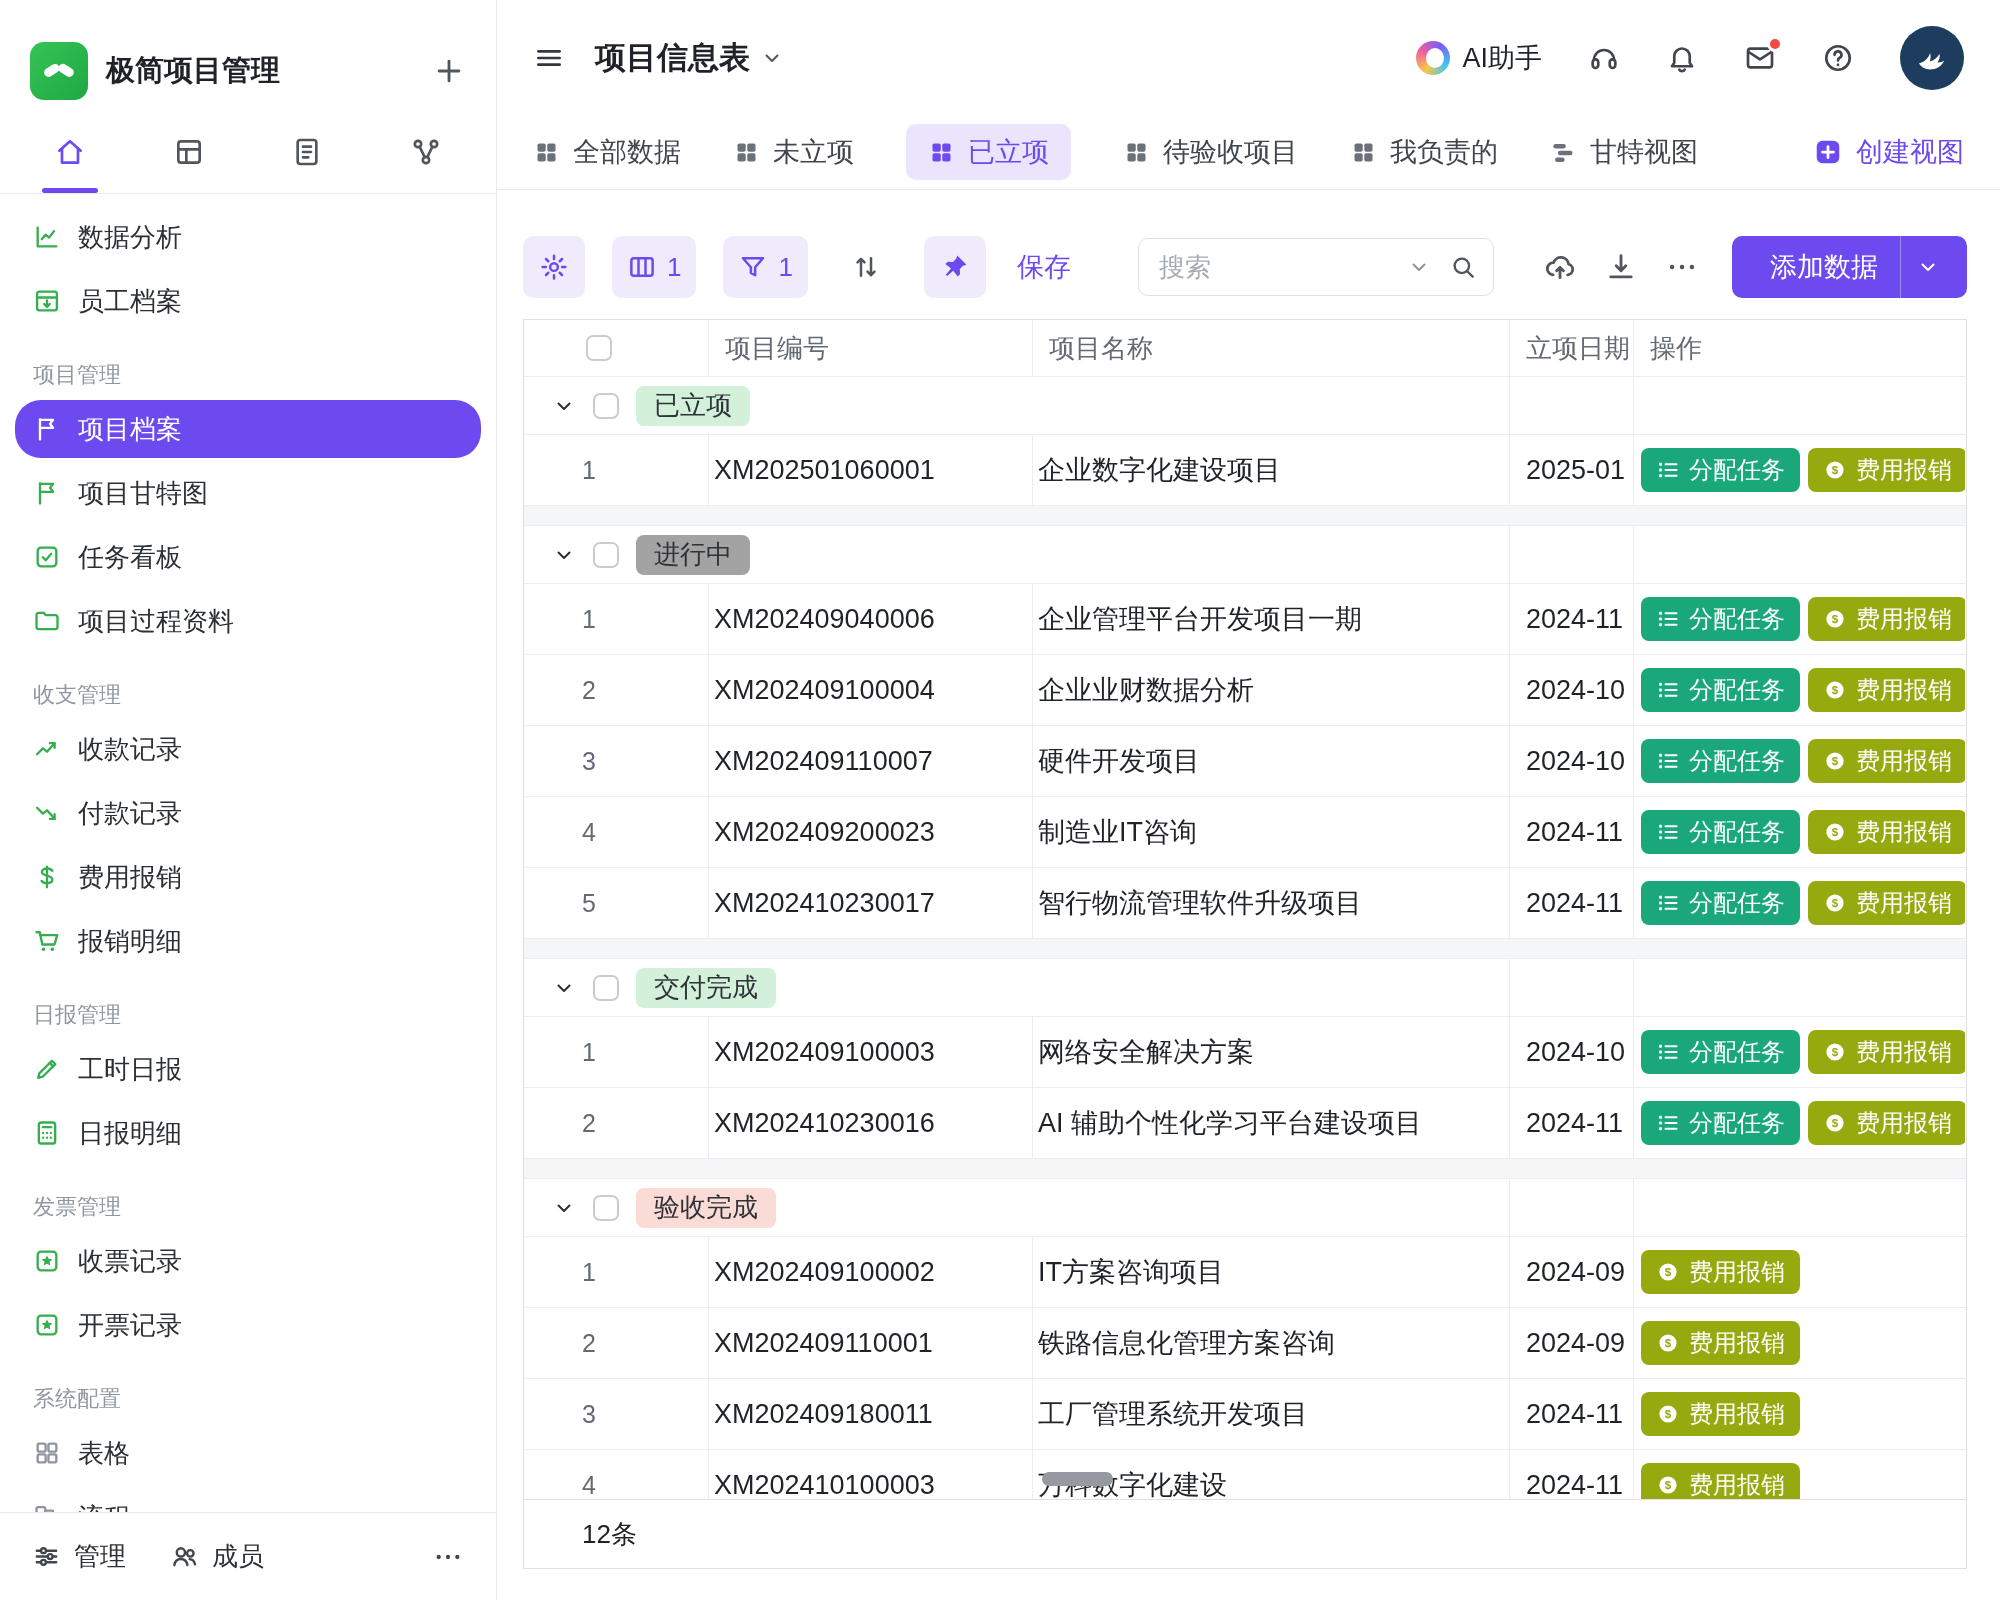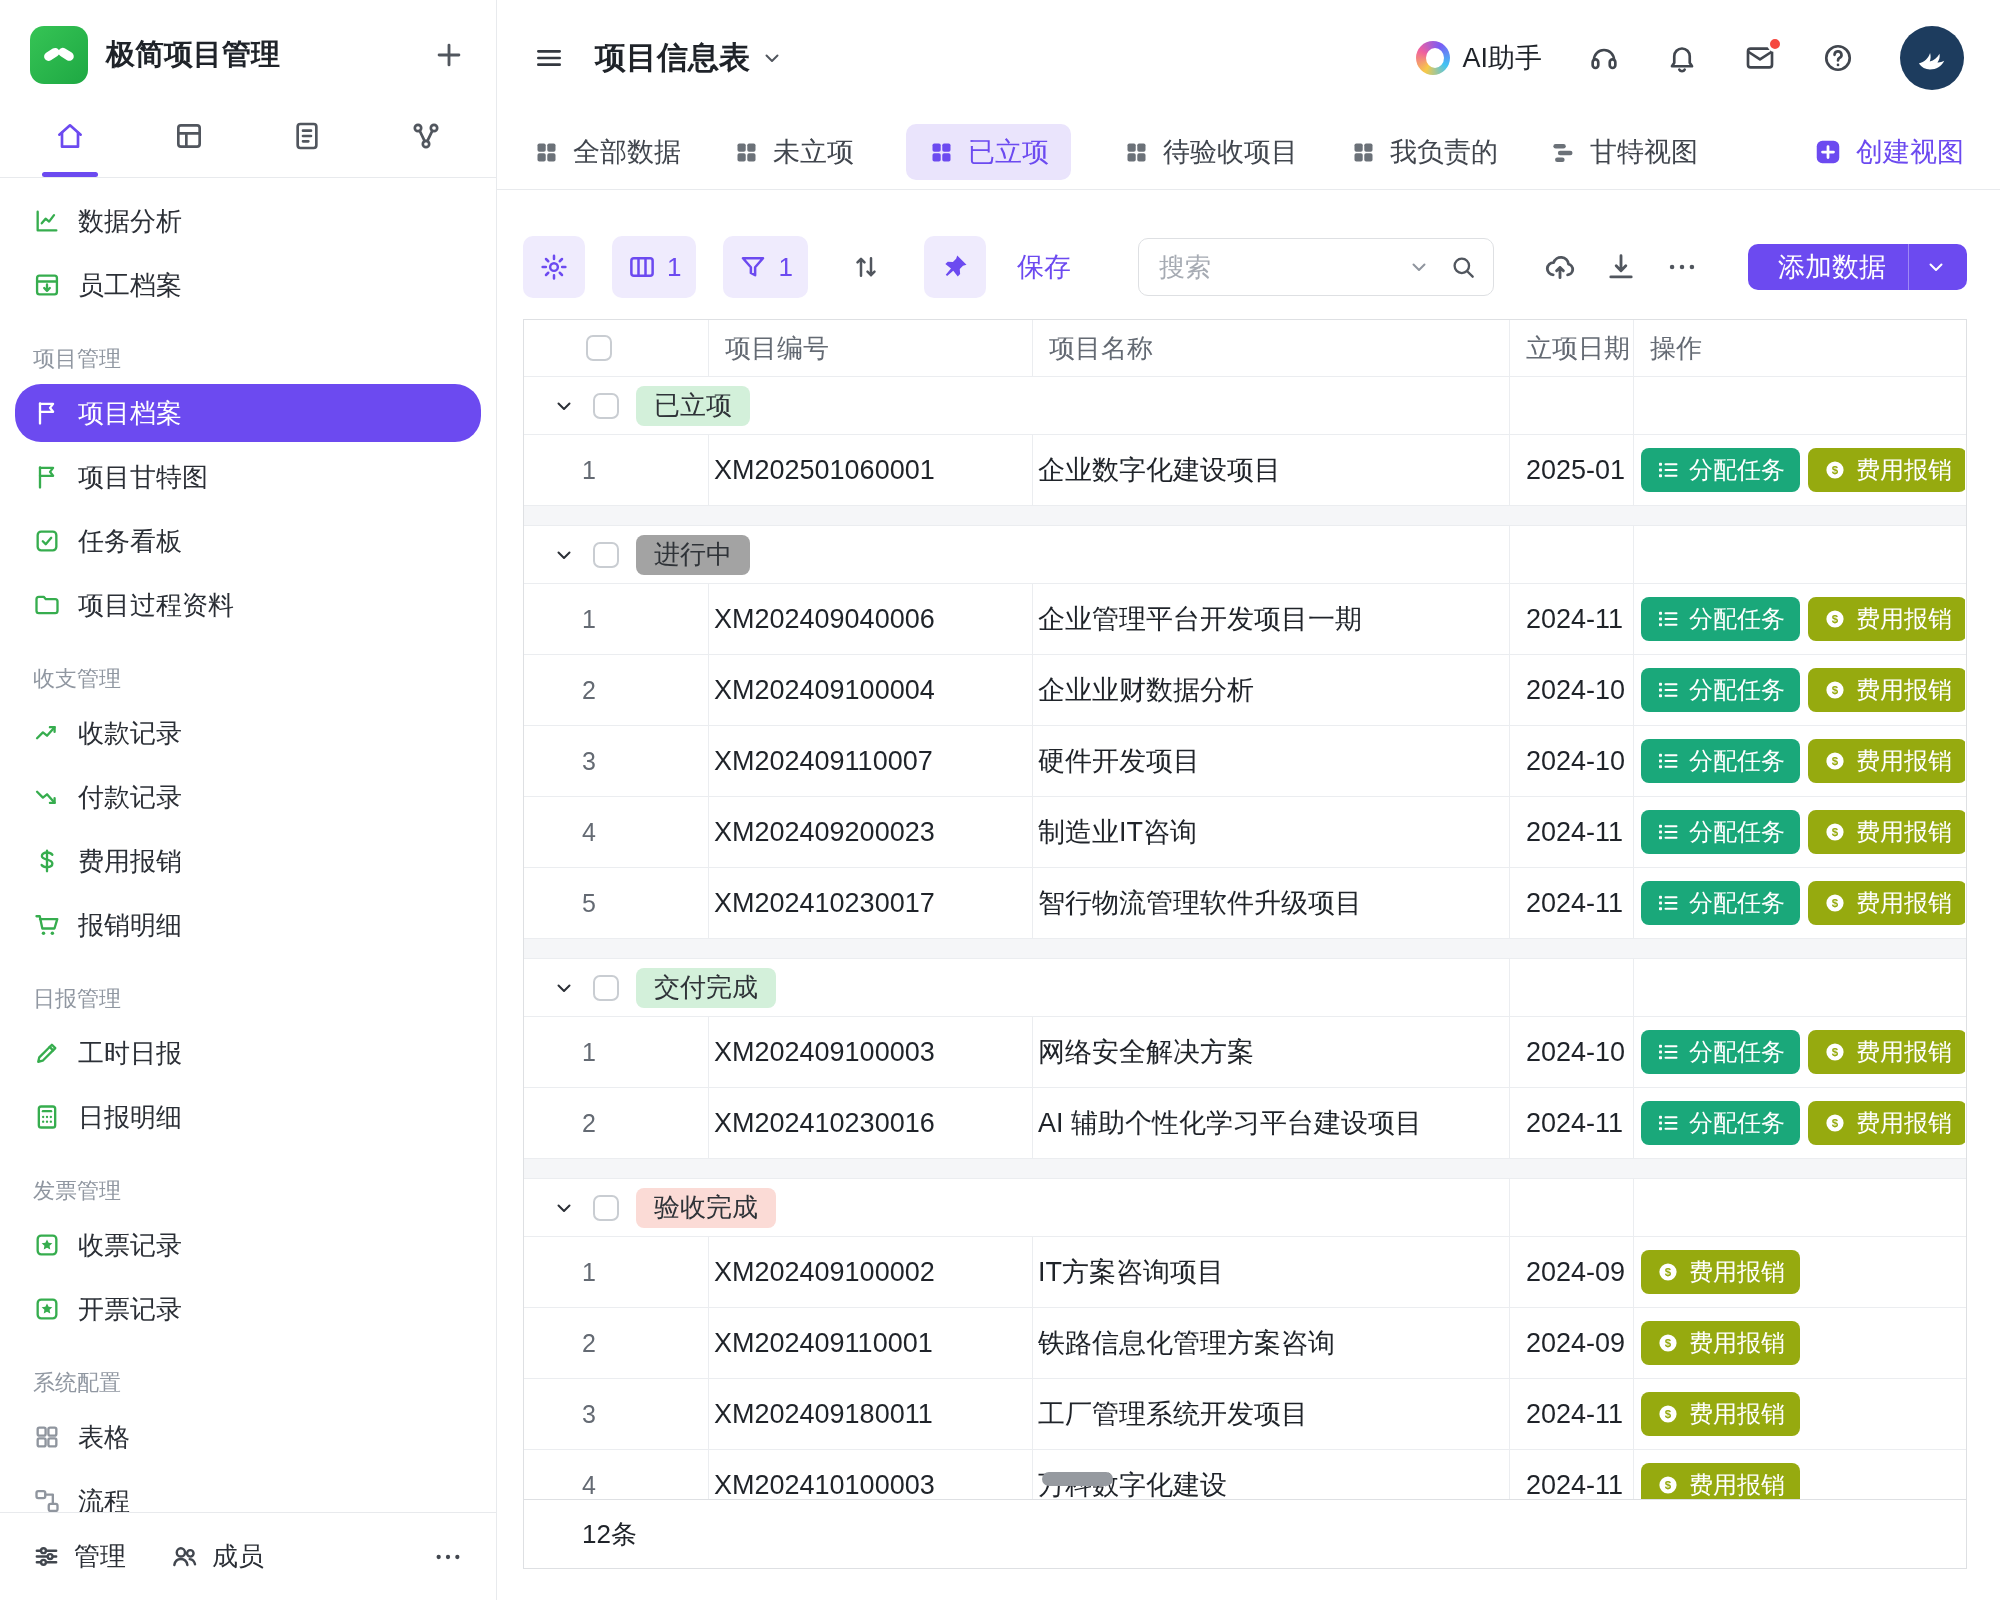--- a/index.html
+++ b/index.html
@@ -4,21 +4,21 @@
 <style>
   * { margin:0; padding:0; box-sizing:border-box; }
   html,body { width:2000px; height:1600px; overflow:hidden; }
   body { font-family:"Liberation Sans","DejaVu Sans",sans-serif; color:#1F2329; background:#fff; }
   .app { display:flex; width:2000px; height:1600px; overflow:hidden; }
   .icon { display:inline-block; flex:none; }
   .icon svg { display:block; width:100%; height:100%; }
 
   
   .sidebar { width:497px; flex:none; border-right:1px solid #E8EAED; display:flex; flex-direction:column; background:#fff; }
-  .sb-head { display:flex; align-items:center; padding:26px 30px 16px 30px; gap:18px; }
+  .sb-head { display:flex; align-items:center; padding:42px 30px 16px 30px; gap:18px; }
   .logo { width:58px; height:58px; border-radius:14px; background:linear-gradient(135deg,#36C455,#1EA843); display:flex; align-items:center; justify-content:center; }
   .logo .icon { width:38px; height:38px; }
   .sb-title { font-size:29px; font-weight:bold; flex:1; white-space:nowrap; }
   .sb-plus { width:34px; height:34px; color:#51565E; cursor:pointer; }
   .sb-tabs { display:flex; justify-content:space-between; padding:10px 34px 0 34px; border-bottom:1px solid #E8EAED; height:78px; }
   .sb-tab { width:72px; display:flex; justify-content:center; align-items:flex-start; position:relative; color:#51565E; padding-top:10px; cursor:pointer; }
   .sb-tab .icon { width:32px; height:32px; }
   .sb-tab.active { color:var(--primary,#6C4AF0); }
   .sb-tab.active::after { content:""; position:absolute; bottom:0; left:8px; right:8px; height:5px; border-radius:3px; background:var(--primary,#6C4AF0); }
   .sb-menu { flex:1; overflow:hidden; padding:14px 15px 0 15px; }
@@ -63,21 +63,21 @@
   .tool-btn { height:62px; min-width:62px; border:none; border-radius:10px; background:#EFEBFD; color:var(--primary,#6C4AF0); display:flex; align-items:center; justify-content:center; gap:10px; padding:0 15px; font-size:26px; font-family:inherit; cursor:pointer; }
   .tool-btn.plain { background:transparent; color:#51565E; }
   .tool-btn .icon { width:30px; height:30px; }
   .save-label { color:var(--primary,#6C4AF0); font-size:27px; cursor:pointer; margin-left:4px; }
   .search-box { margin-left:40px; width:356px; height:58px; border:1px solid #DEE0E3; border-radius:10px; display:flex; align-items:center; padding:0 16px 0 20px; gap:12px; }
   .search-box input { flex:1; min-width:0; border:0; outline:0; background:transparent; font-size:26px; color:#333; font-family:inherit; }
   .search-box input::placeholder { color:#A6ABB3; }
   .sb-chev { width:24px; height:24px; color:#8F959E; cursor:pointer; }
   .sb-mag { width:28px; height:28px; color:#51565E; cursor:pointer; margin-left:6px; }
   .tool-ico { width:34px; height:34px; color:#51565E; cursor:pointer; }
-  .add-btn { margin-left:auto; height:46px; border:none; border-radius:10px; background:var(--primary,#6C4AF0); color:#fff; display:flex; align-items:center; font-size:27px; font-family:inherit; padding:4px; cursor:pointer; }
+  .add-btn { margin-left:auto; height:62px; border:none; border-radius:10px; background:var(--primary,#6C4AF0); color:#fff; display:flex; align-items:center; font-size:27px; font-family:inherit; padding:12px; cursor:pointer; }
   .add-btn .lbl { padding:0 22px 0 26px; }
   .add-sep { width:1px; height:62px; background:rgba(255,255,255,.35); }
   .add-chv { width:54px; display:flex; align-items:center; justify-content:center; }
   .add-chv .icon { width:24px; height:24px; color:#fff; }
 
   
   .table-wrap { position:relative; height:1250px; border:1px solid #DEE0E3; background:#fff; overflow:hidden; }
   .trow { display:flex; border-bottom:1px solid #EBEDF0; background:#fff; }
   .c { flex:none; display:flex; align-items:center; overflow:hidden; white-space:nowrap; }
   .trow .c + .c { border-left:1px solid #EBEDF0; }

